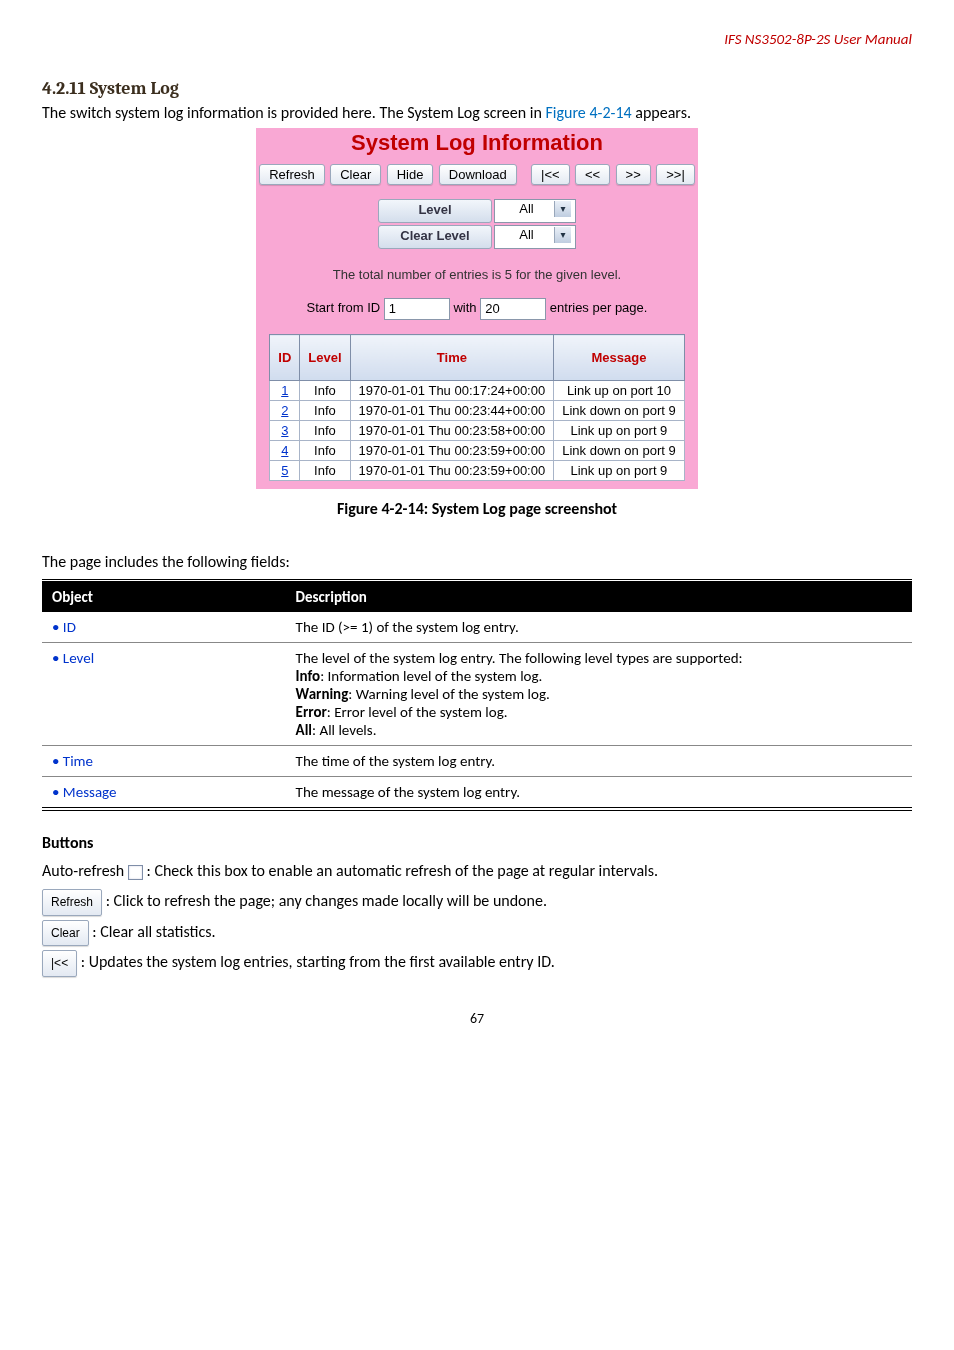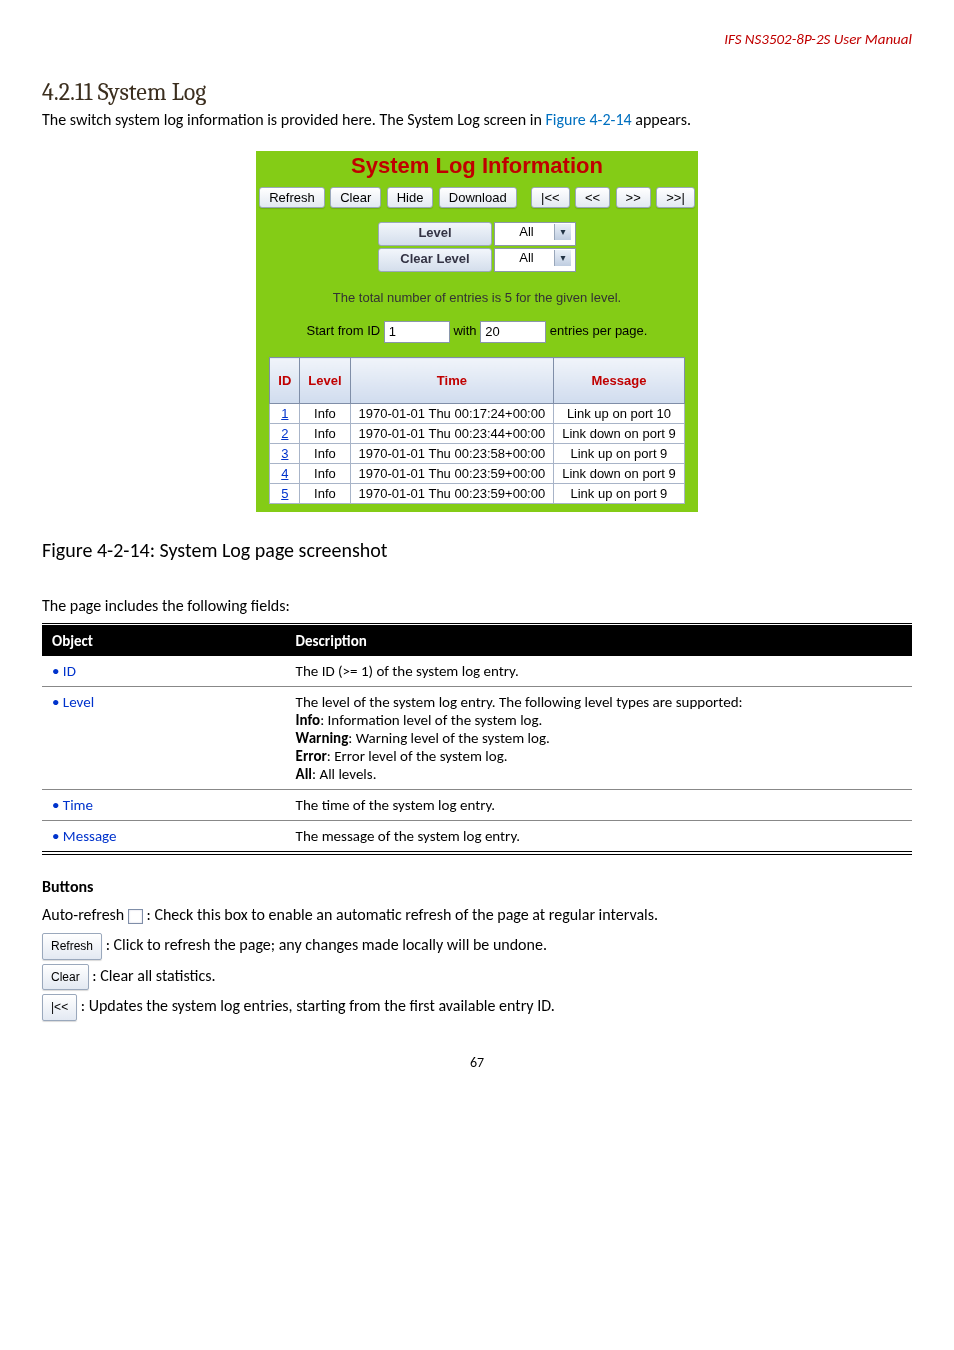--- a/index.html
+++ b/index.html
@@ -1,37 +1,37 @@
 <!DOCTYPE html>
 <html><head>
 <meta charset="utf-8">
 <style>
 html,body{margin:0;padding:0;font-family:Calibri,Arial,sans-serif;font-size:15px;color:#000;background:#fff}
 .page{width:870px;margin:0 auto;padding:30px 42px 40px 42px;position:relative}
 .header-product{color:#C00000;font-style:italic;font-weight:normal;font-family:Calibri,Arial,sans-serif;font-size:15px;text-align:right;margin-bottom:30px}
-h3{font-family:Cambria,Georgia,serif;font-weight:normal;font-size:24px;color:#3B2E1E;margin:16px 0 4px 0}
+h3{font-family:Cambria,Georgia,serif;font-weight:bold;font-size:18px;color:#3B2E1E;margin:16px 0 4px 0}
 .intro{margin:2px 0 6px 0;font-size:16px}
 .intro .figref{color:#0070C0}
 .figure-wrap{text-align:center}
-.figure{display:inline-block;margin:16px auto;background:#84cc16;padding:2px 2px 8px 2px;max-width:600px}
+.figure{display:inline-block;margin:0 auto;background:#f9a8d4;padding:2px 2px 8px 2px;max-width:600px}
 .sys-title{color:#C00000;font-family:Verdana,Arial,sans-serif;font-size:22px;font-weight:bold;text-align:center;margin-bottom:8px}
 .btnrow{text-align:right;margin-bottom:14px}
 .btnrow .mbtn{display:inline-block;border:1px solid #9AA8BC;border-radius:3px;background:linear-gradient(#fff,#E3E9F2);font-family:Verdana,Arial,sans-serif;font-size:13px;padding:2px 9px;margin:0 1px;box-shadow:0 1px 1px rgba(0,0,0,.15);vertical-align:middle}
 .ctrlrow{display:flex;justify-content:center;margin-bottom:2px}
 .lvlbtn{display:inline-block;width:100px;text-align:center;border:1px solid #9AA8BC;border-radius:3px;background:linear-gradient(#F2F6FB,#D4DEEC);font-family:Verdana,Arial,sans-serif;font-size:13px;padding:2px 6px;font-weight:bold;color:#334;margin-right:2px}
 .sel{display:inline-block;border:1px solid #8A97AB;background:#fff;font-family:Verdana,Arial,sans-serif;font-size:13px;padding:1px 4px;width:72px;height:20px;vertical-align:middle;position:relative}
 .sel .arrow{float:right;display:inline-block;width:16px;height:16px;background:linear-gradient(#EAF0F8,#BFCDE0);border-left:1px solid #99A7BA;color:#234;font-size:10px;line-height:16px;text-align:center}
 .note{font-family:Verdana,Arial,sans-serif;font-size:13px;color:#333;text-align:center;margin:18px 0 16px 0}
 .startrow{font-family:Verdana,Arial,sans-serif;font-size:13px;text-align:center;margin-bottom:14px}
 .txtinput{display:inline-block;border:1px solid #8A97AB;background:#fff;padding:1px 4px;font-family:Verdana,Arial,sans-serif;font-size:13px;width:56px;text-align:left;height:18px;line-height:18px;vertical-align:middle}
 table.logtbl{border-collapse:collapse;margin:0 auto;font-family:Verdana,Arial,sans-serif;font-size:13px}
 table.logtbl th{background:linear-gradient(#F0F4FA,#D0DCEE);border:1px solid #7F8EA8;padding:15px 8px;color:#C00000;font-weight:bold}
 table.logtbl td{border:1px solid #A8B4C8;padding:2px 8px;background:#fff}
 table.logtbl td.idcell{color:#0033CC;text-decoration:underline}
-.caption{font-weight:normal;font-size:20px;margin:10px 0 34px 0}
+.caption{font-weight:bold;text-align:center;font-size:16px;margin:10px 0 34px 0}
 .caption .lbl{}
 .fields-intro{font-size:16px;margin:0 0 8px 0}
 table.desc{border-collapse:collapse;width:100%;font-size:15px}
 table.desc th{background:#000;color:#fff;text-align:left;padding:5px 10px;border-top:4px double #000;border-bottom:1px solid #000}
 table.desc th:first-child{width:28%}
 table.desc td{padding:6px 10px;border-bottom:1px solid #888;vertical-align:top}
 table.desc tr:last-child td{border-bottom:4px double #000}
 table.desc td.obj{color:#0033CC}
 .buttons-h{font-weight:bold;font-size:16px;margin:22px 0 4px 0}
 .btntext{font-size:16px;line-height:1.9}

